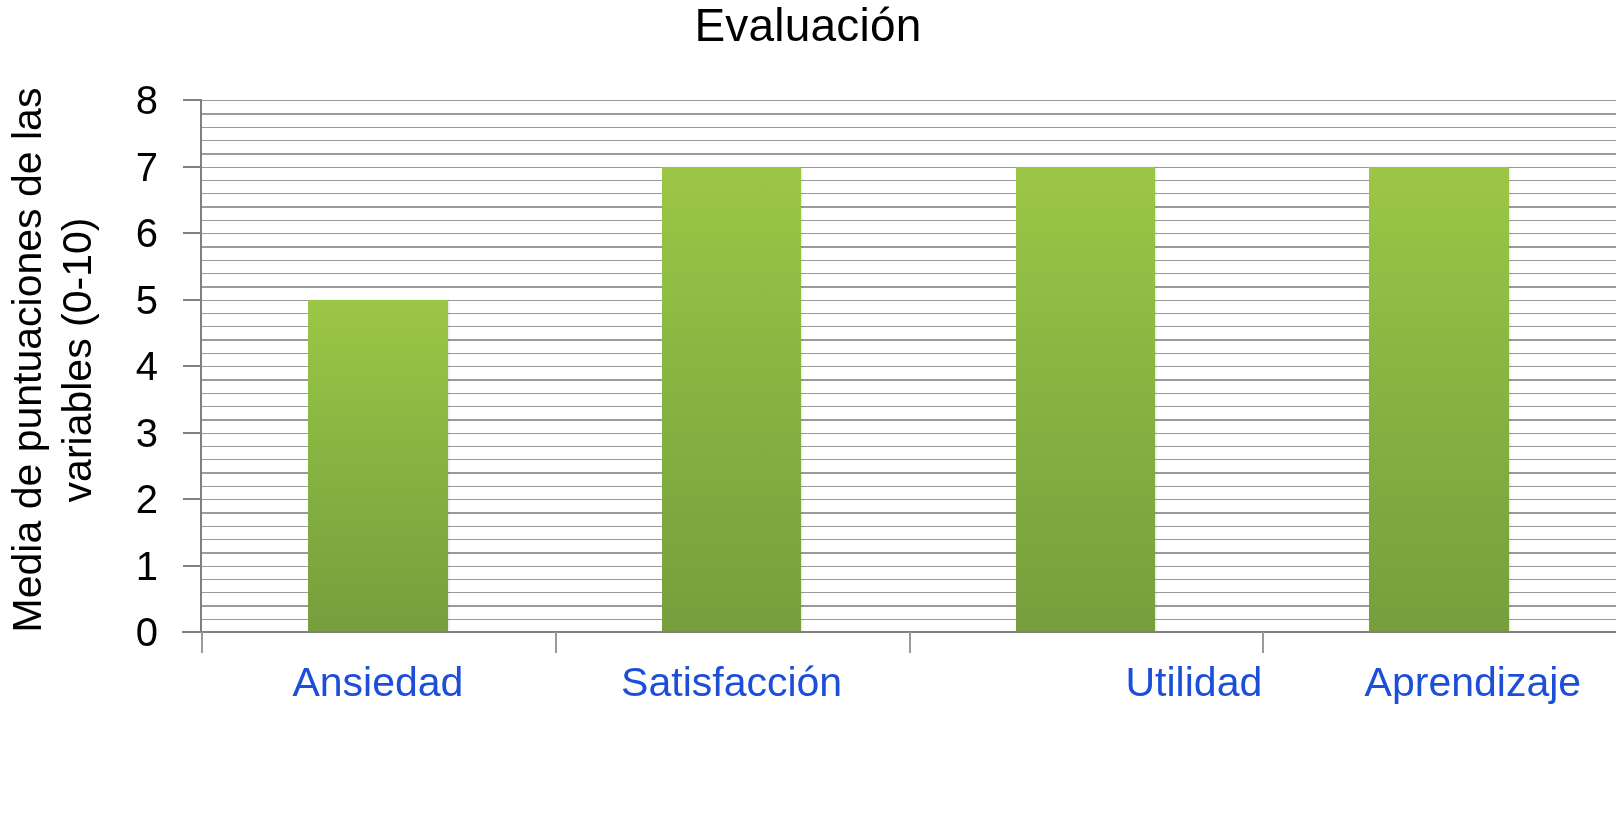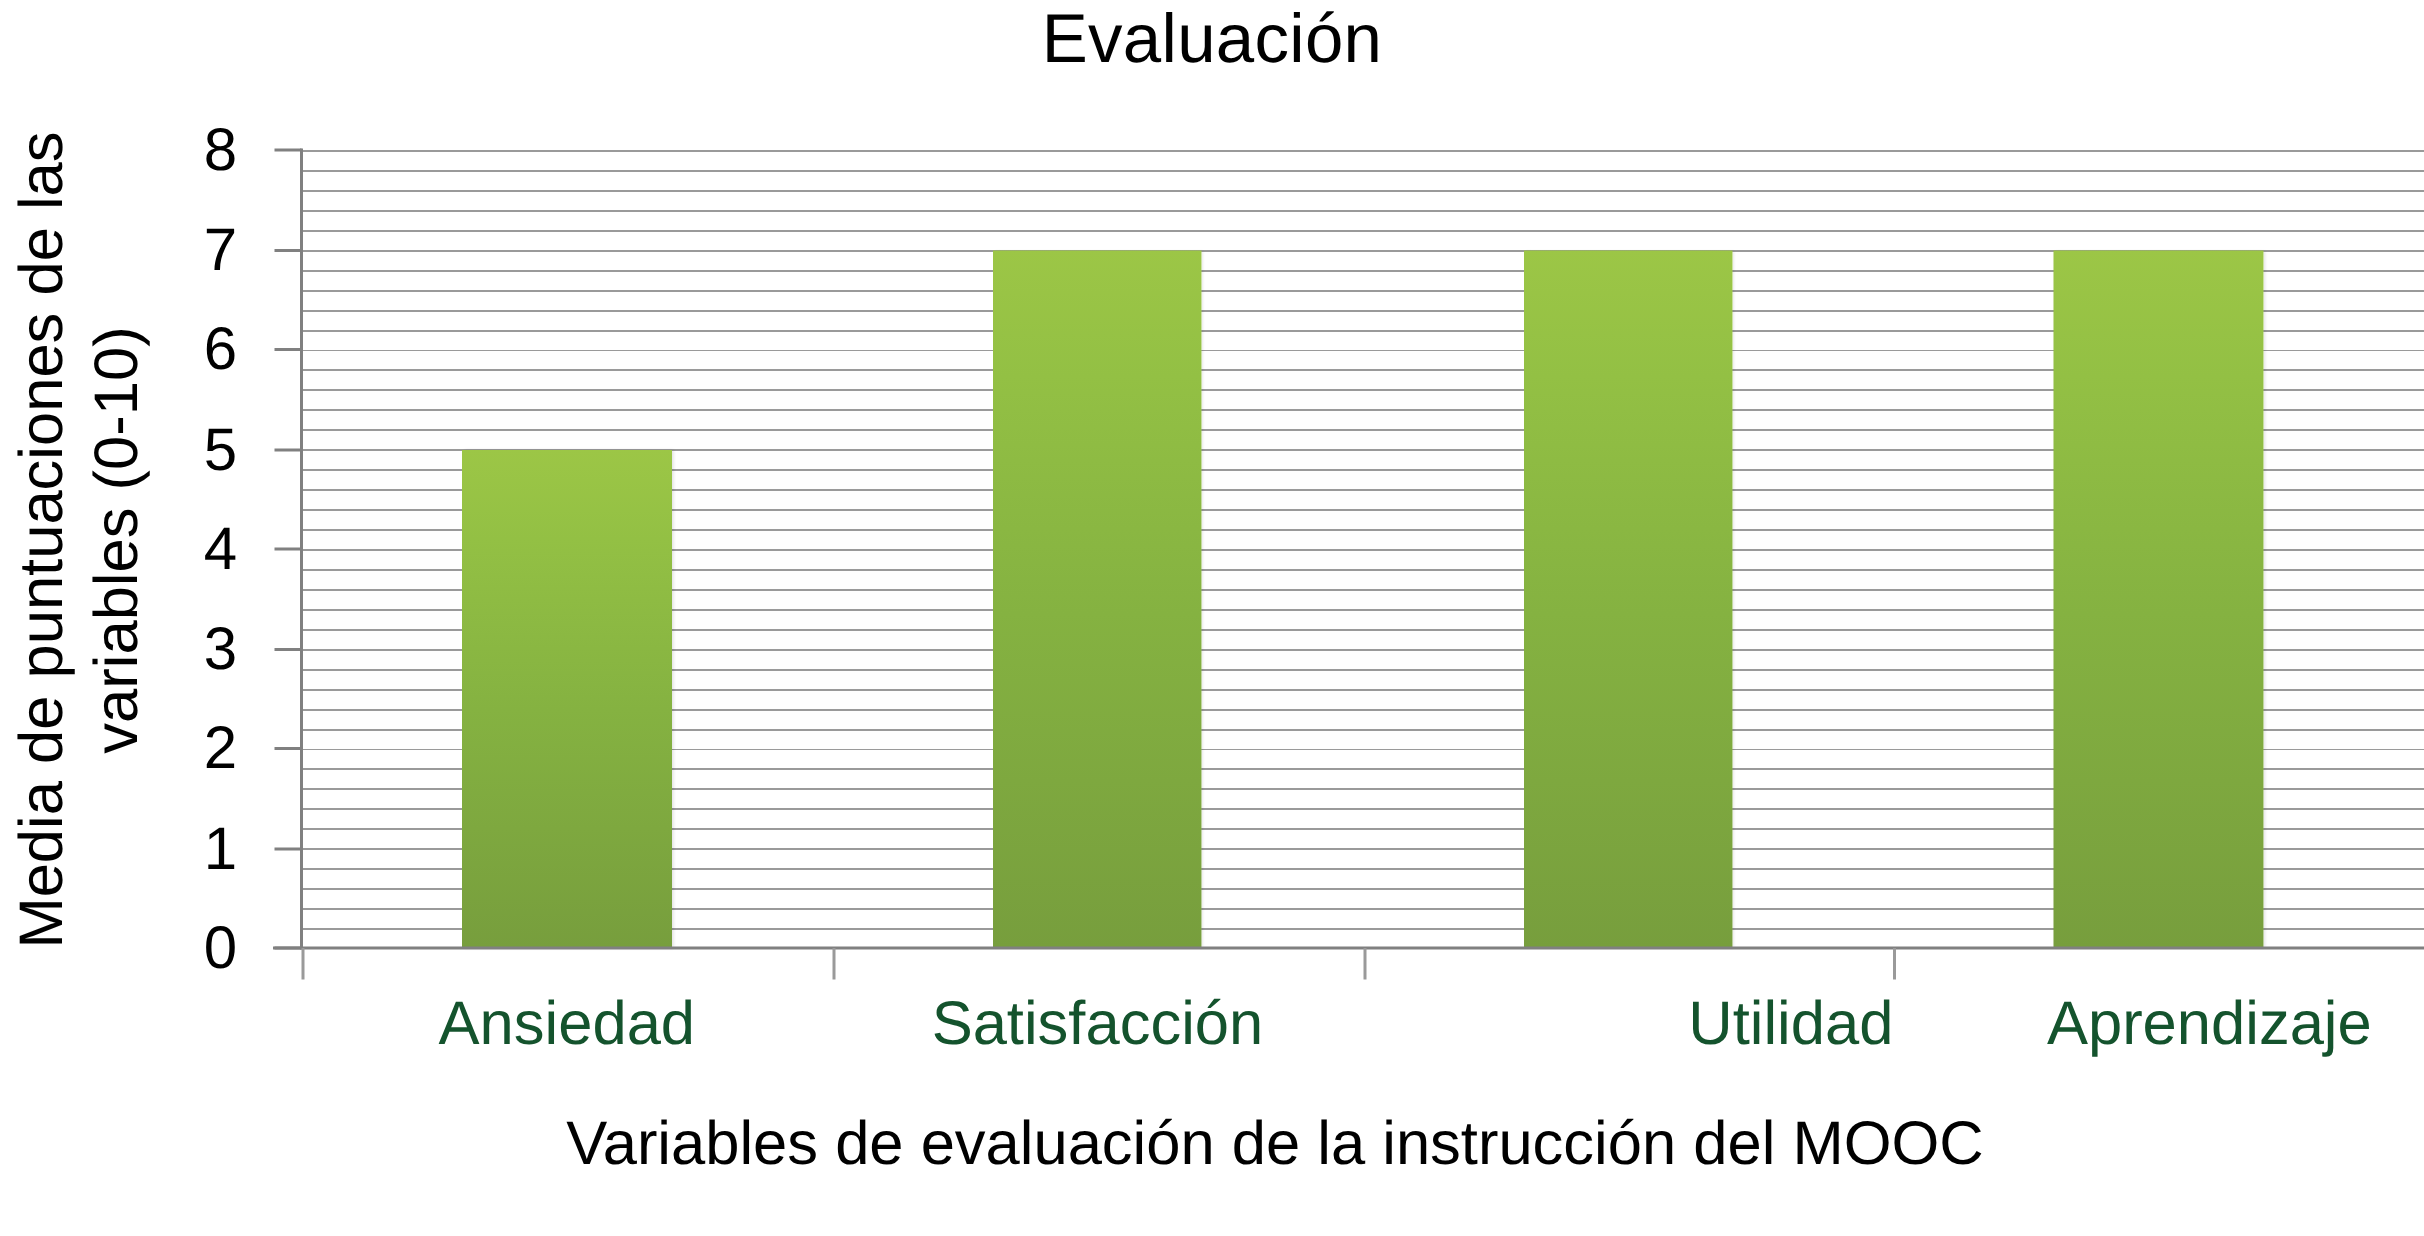--- a/index.html
+++ b/index.html
@@ -151,21 +151,21 @@
   }
 
   
   .cat-label {
     position: absolute;
     top: 657px;
     font-size: 41px;
     line-height: 50px;
     text-align: center;
     white-space: nowrap;
-    color: #14532d;
+    color: #1d4ed8;
   }
 </style>
 </head>
 <body>
 
 <div id="chart-root">
 
   <div class="chart-title">Evaluación</div>
 
   <div class="ylabel-wrap">
@@ -213,15 +213,14 @@
       <div class="cat-tick" style="left: 201px;"></div>
       <div class="cat-tick" style="left: 554.75px;"></div>
       <div class="cat-tick" style="left: 908.5px;"></div>
       <div class="cat-tick" style="left: 1262.25px;"></div>
       <div class="cat-label" style="left: 201px; width: 353.75px;">Ansiedad</div>
       <div class="cat-label" style="left: 554.75px; width: 353.75px; text-align: center;">Satisfacción</div>
       <div class="cat-label" style="left: 908.5px; width: 353.75px; text-align: right;">Utilidad</div>
       <div class="cat-label" style="left: 1296px; width: 353.75px;">Aprendizaje</div>
     </div>
 
-  <div class="xlabel">Variables de evaluación de la instrucción del MOOC</div>
 
 </div>
 
 </body></html>

